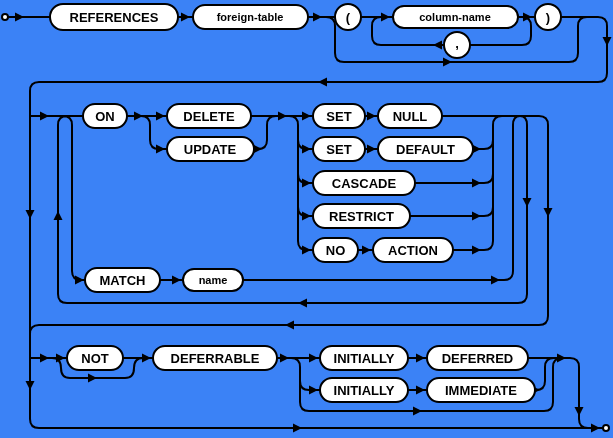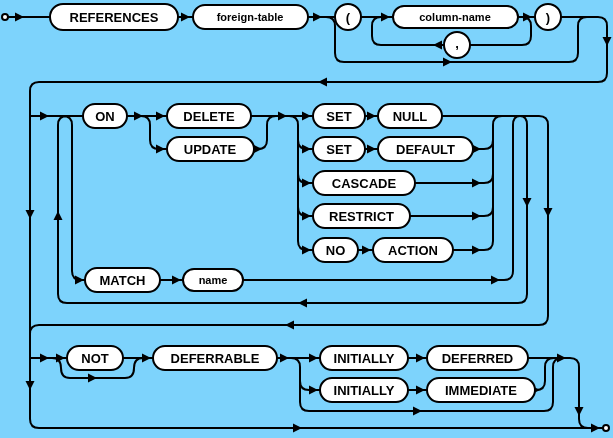--- a/index.html
+++ b/index.html
@@ -1,16 +1,16 @@
 <!DOCTYPE html>
 <html><head>
 <meta charset="utf-8">
 <style>
   html,body{margin:0;padding:0;background:#ffffff;}
-  .stage{width:613px;height:438px;background:#7dd3fc;position:relative;overflow:hidden;}
+  .stage{width:613px;height:438px;background:#3b82f6;position:relative;overflow:hidden;}
   svg{display:block;}
   .rail{fill:none;stroke:#000;stroke-width:2;}
   .node{fill:#fff;stroke:#000;stroke-width:2;}
   .ah{fill:#000;stroke:none;}
   .kw{font-family:"Liberation Sans",sans-serif;font-weight:bold;font-size:13px;fill:#000;text-anchor:middle;}
   .nt{font-family:"Liberation Sans",sans-serif;font-weight:bold;font-size:11px;fill:#000;text-anchor:middle;}
   .pn{font-family:"Liberation Sans",sans-serif;font-weight:bold;font-size:13px;fill:#000;text-anchor:middle;}
 </style>
 </head>
 <body>

